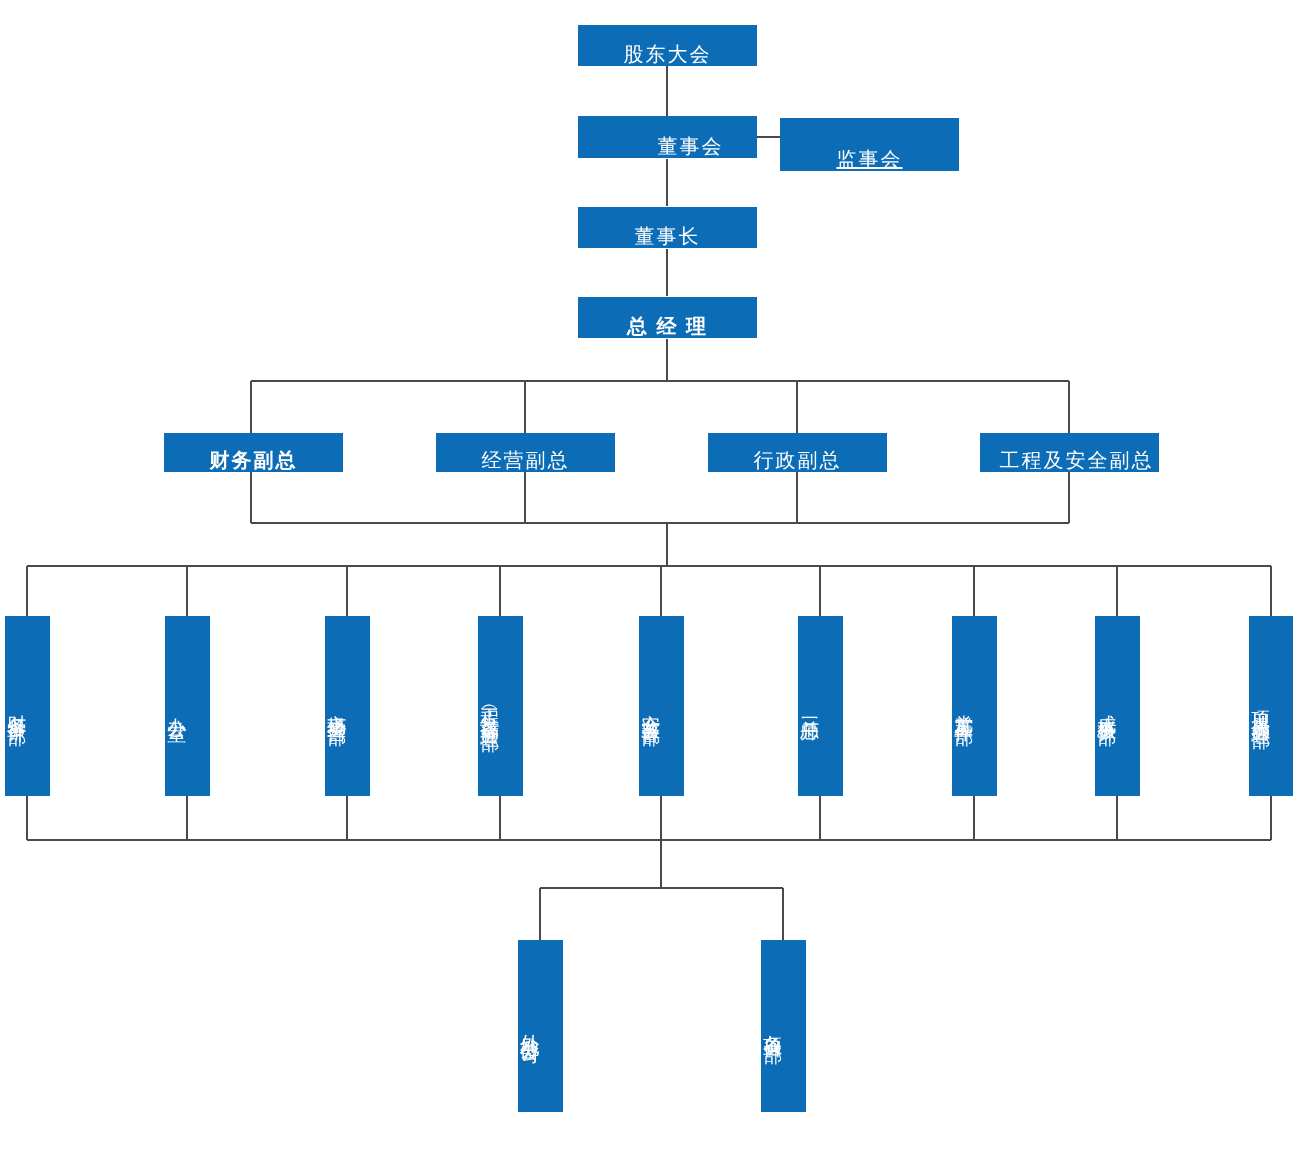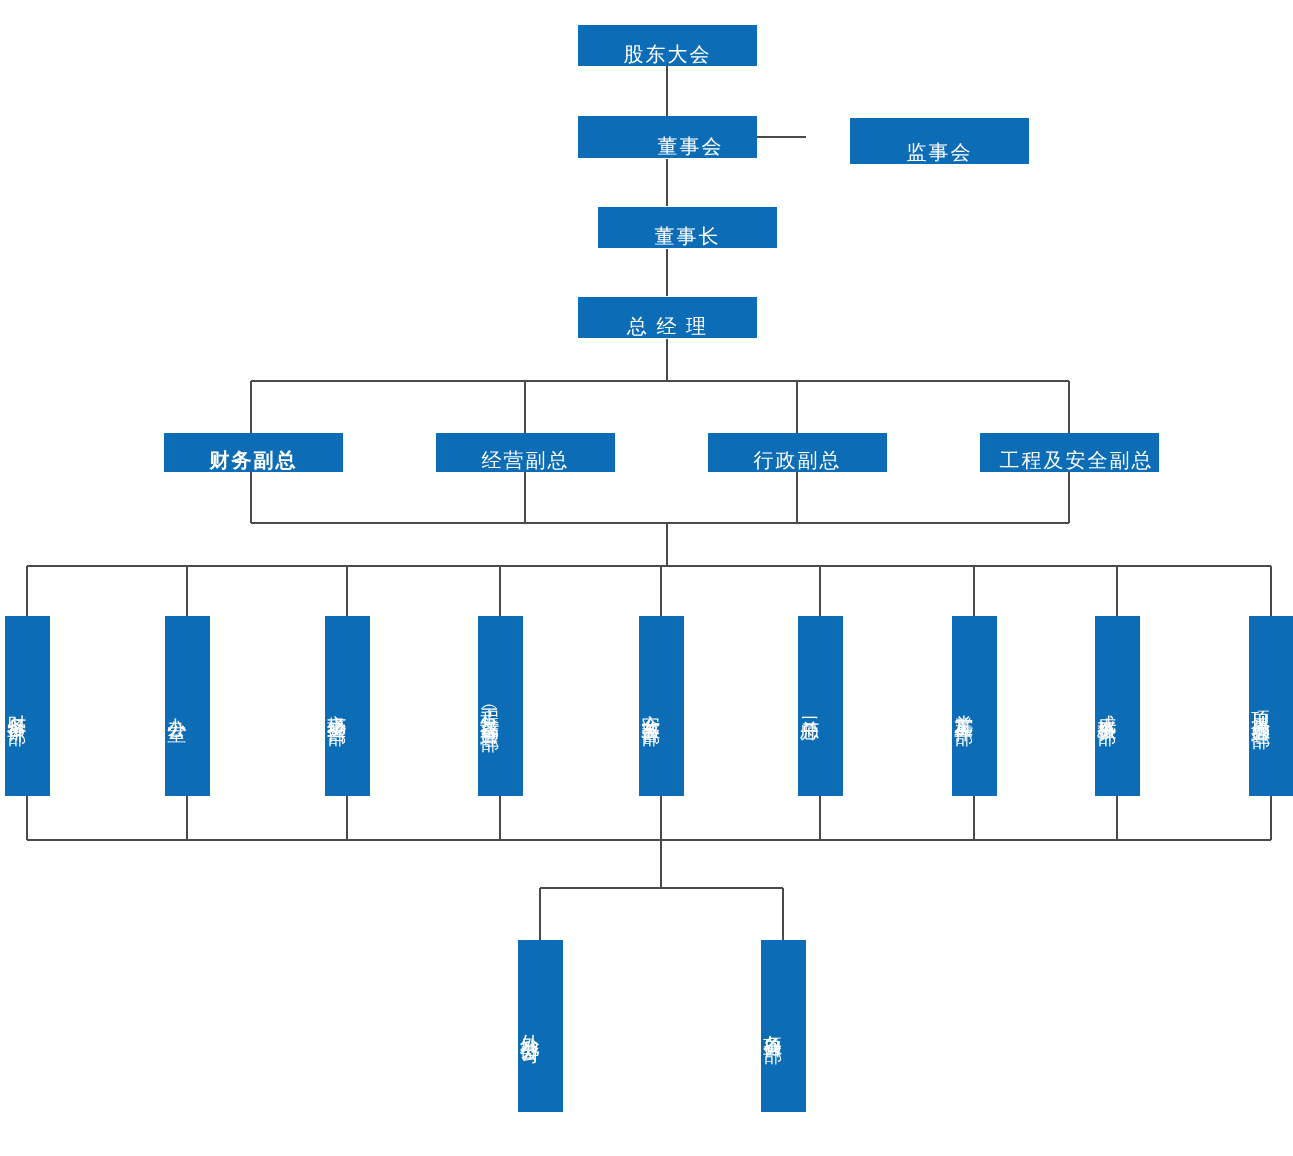--- a/index.html
+++ b/index.html
@@ -117,29 +117,29 @@
     </g>
   </svg>
 
   <div class="node horiz" style="left:578px; top:25px; width:179px; height:41px;">
     <span>股东大会</span>
   </div>
 
   <div class="node horiz" style="left:578px; top:116px; width:179px; height:42px;padding-left:46px;">
     <span>董事会</span>
   </div>
-  <div class="node horiz" style="left:850px; top:118px; width:179px; height:46px;">
+  <div class="node horiz" style="left:780px; top:118px; width:179px; height:53px;text-decoration:underline;">
     <span>监事会</span>
   </div>
 
-  <div class="node horiz" style="left:578px; top:207px; width:179px; height:41px;margin-left:20px;">
+  <div class="node horiz" style="left:578px; top:207px; width:179px; height:41px;">
     <span>董事长</span>
   </div>
 
-  <div class="node horiz" style="left:578px; top:297px; width:179px; height:41px;">
+  <div class="node horiz" style="left:578px; top:297px; width:179px; height:41px;font-weight:bold;">
     <span>总 经 理</span>
   </div>
 
   <div class="node horiz" style="left:164px; top:433px; width:179px; height:39px;font-weight:bold;">
     <span>财务副总</span>
   </div>
   <div class="node horiz" style="left:708px; top:433px; width:179px; height:39px;">
     <span>行政副总</span>
   </div>
   <div class="node horiz" style="left:436px; top:433px; width:179px; height:39px;">

